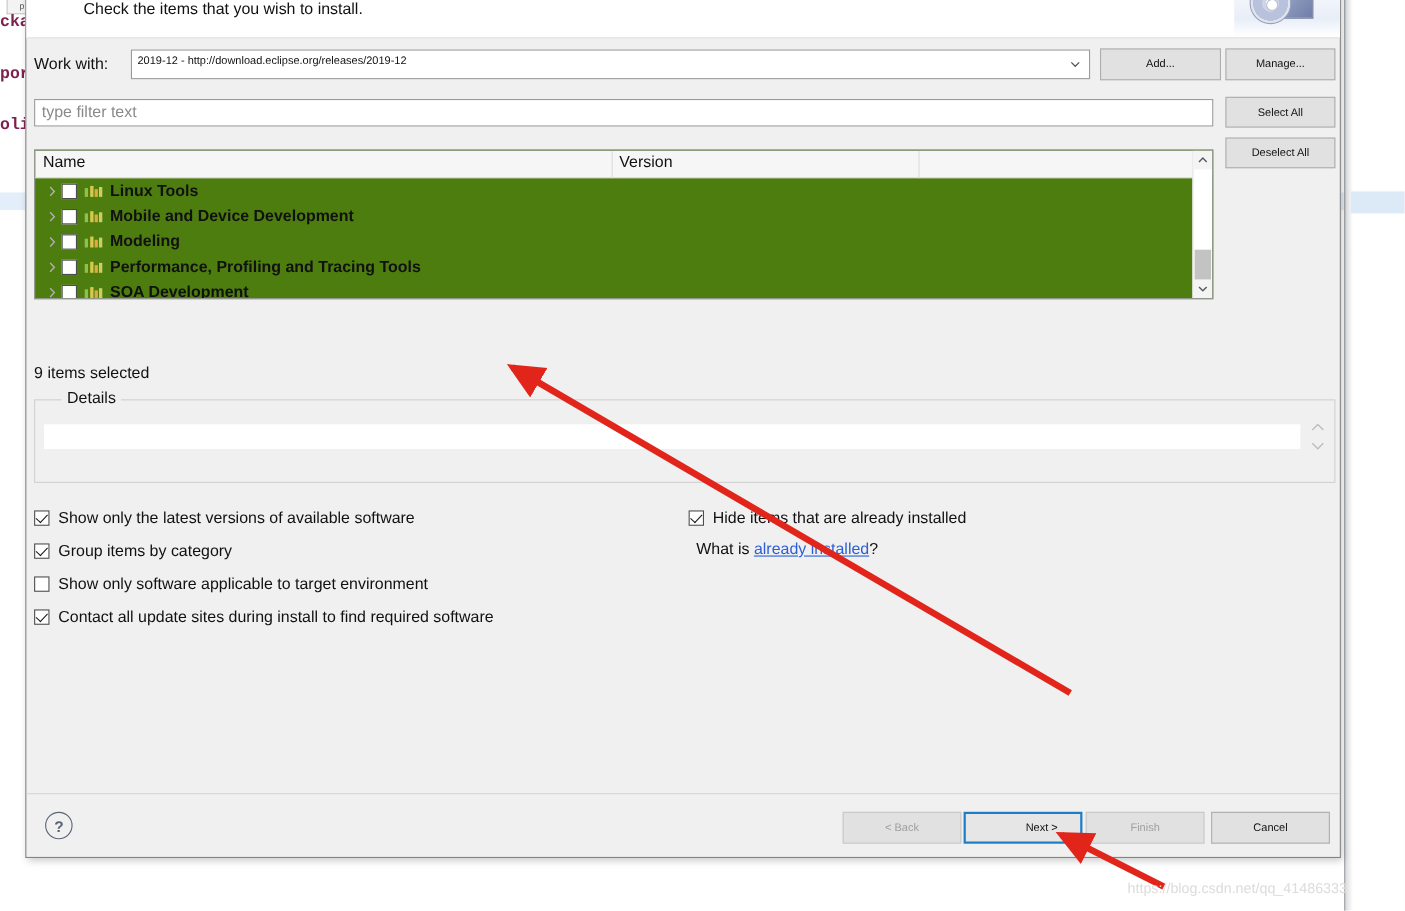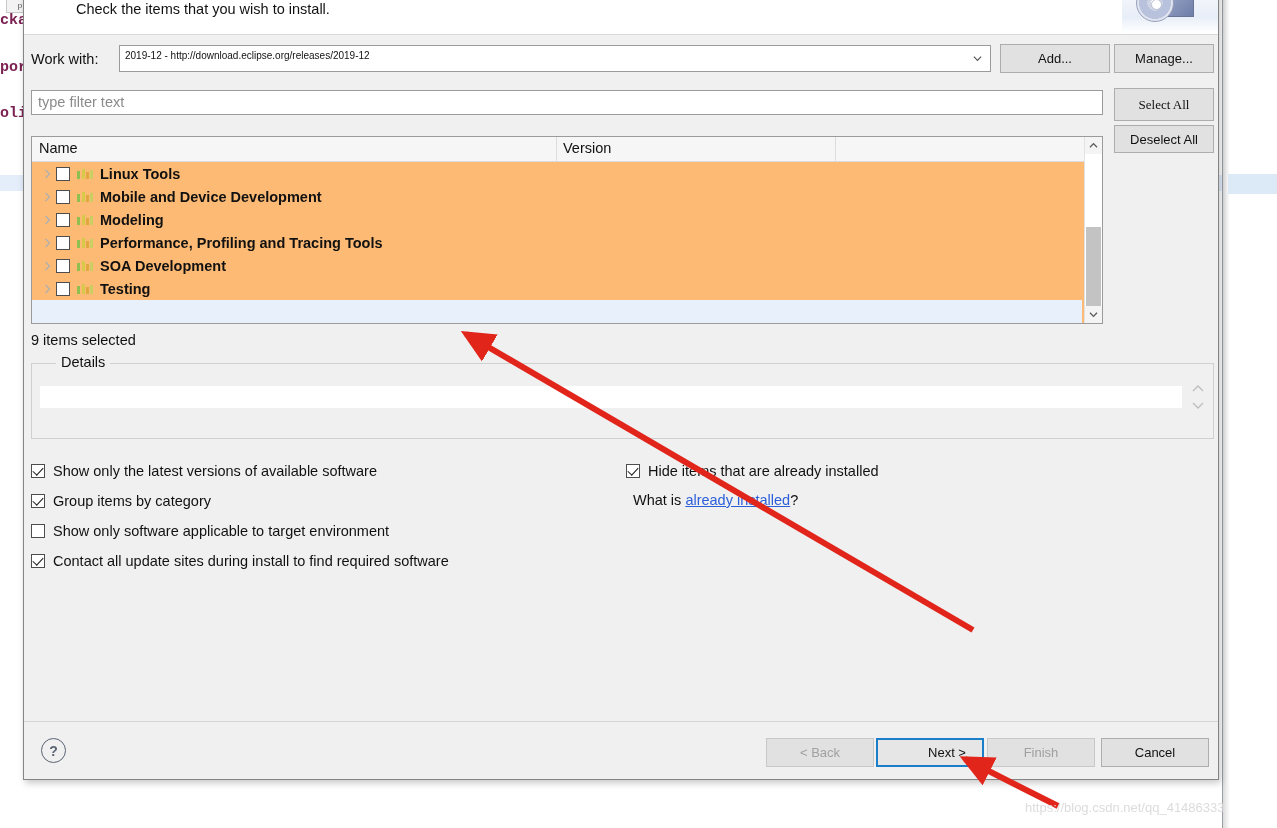--- a/index.html
+++ b/index.html
@@ -97,40 +97,40 @@
     white-space: nowrap;
   }
   .combo-arrow {
     position: absolute; right: 1px; top: 1px; width: 23px; height: 23px;
     background: #ffffff; display: flex; align-items: center; justify-content: center;
   }
   .chev { width: 9px; height: 9px; }
 
   .btn {
     background: #e1e1e1; border: 1px solid #adadad; box-sizing: border-box;
-    font-family: "Liberation Sans", sans-serif; font-size: 13px; color: #111;
+    font-family: "Liberation Sans", sans-serif; font-size: 10px; color: #111;
     display: flex; align-items: center; justify-content: center;
     cursor: default; user-select: none;
   }
   .btn-add    { position: absolute; left: 976px; top: 9px;  width: 110px; height: 29px; }
   .btn-manage { position: absolute; left: 1090px; top: 9px; width: 100px; height: 29px; }
 
   
   .filter-input {
     position: absolute; left: 7px; top: 115px; width: 1072px; height: 25px;
     background: #ffffff; border: 1px solid #9b9b9b; box-sizing: border-box;
     font-size: 14.5px; color: #8a8a8a; padding: 3px 0 0 6px;
   }
-  .btn-selectall   { position: absolute; left: 1090px; top: 113px; width: 100px; height: 33px; font-family: Liberation Serif, serif; }
+  .btn-selectall   { position: absolute; left: 1090px; top: 113px; width: 100px; height: 28px; }
   .btn-deselectall { position: absolute; left: 1090px; top: 150px; width: 100px; height: 28px; }
 
   
   .tree {
-    position: absolute; left: 7px; top: 161px; width: 1072px; height: 188px;
-    background: #fdba74; border: 1px solid #9b9b9b; box-sizing: border-box;
+    position: absolute; left: 7px; top: 161px; width: 1072px; height: 136px;
+    background: #4d7c0f; border: 1px solid #9b9b9b; box-sizing: border-box;
     overflow: hidden;
   }
   .tree-head {
     position: absolute; left: 0; top: 0; width: 100%; height: 25px;
     background: #f6f6f6; border-bottom: 1px solid #dcdcdc; box-sizing: border-box;
   }
   .th {
     position: absolute; top: 3px; font-size: 14.5px; color: #111;
   }
   .th-sep { position: absolute; top: 0; width: 1px; height: 25px; background: #dcdcdc; }

